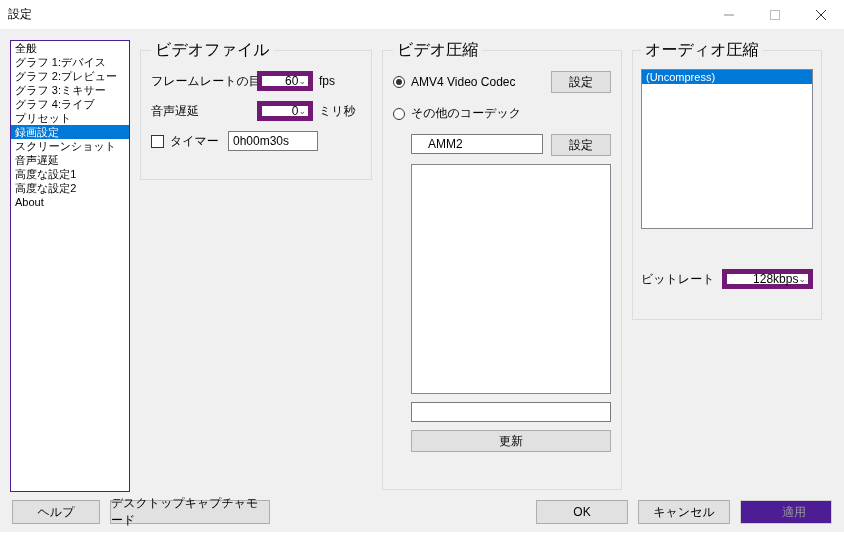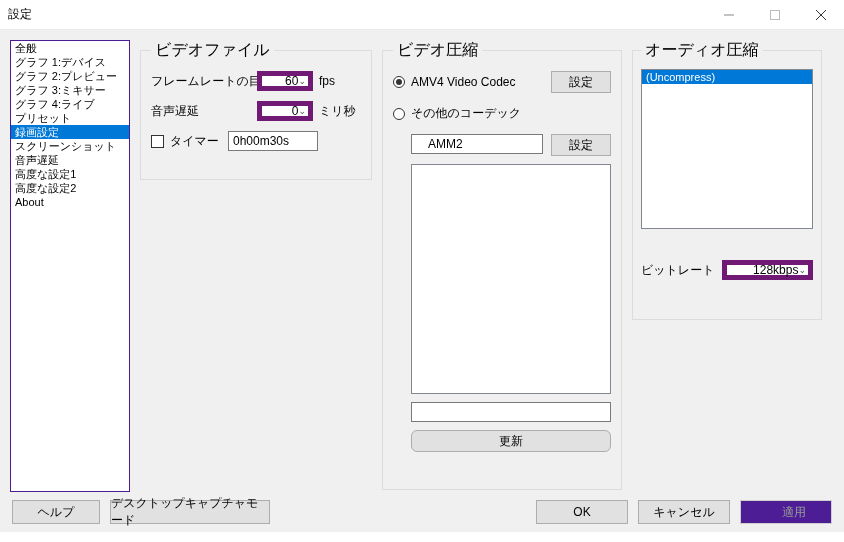--- a/index.html
+++ b/index.html
@@ -272,31 +272,31 @@
           <div class="textbox" style="flex:1;padding-left:16px;">
             <span>AMM2</span>
           </div>
           <span class="btn" style="width:60px;">設定</span>
         </div>
 
         <div class="listbox" style="height:230px; margin:0 0 8px 18px;"></div>
 
         <div class="textbox" style="margin:0 0 8px 18px; height:20px;"></div>
 
-        <div class="btn" style="margin-left:18px; width:calc(100% - 18px); justify-content:center;border-radius:6px;">更新</div>
+        <div class="btn" style="margin-left:18px; width:calc(100% - 18px); justify-content:center;">更新</div>
       </fieldset>
     </div>
 
     <div>
       <fieldset class="group col-audio-comp" style="padding:8px;">
         <legend>オーディオ圧縮</legend>
         <div class="listbox" style="height:160px;">
           <div class="list-item selected">(Uncompress)</div>
         </div>
-        <div style="display:flex; align-items:center; gap:8px; margin-top:31px;">
+        <div style="display:flex; align-items:center; gap:8px; margin-top:40px;">
           <span>ビットレート</span>
           <div class="combo" style="flex:1;padding-left:16px;">
             <span>128kbps</span>
             <span class="chev">⌄</span>
           </div>
         </div>
       </fieldset>
     </div>
   </div>
 </div>

